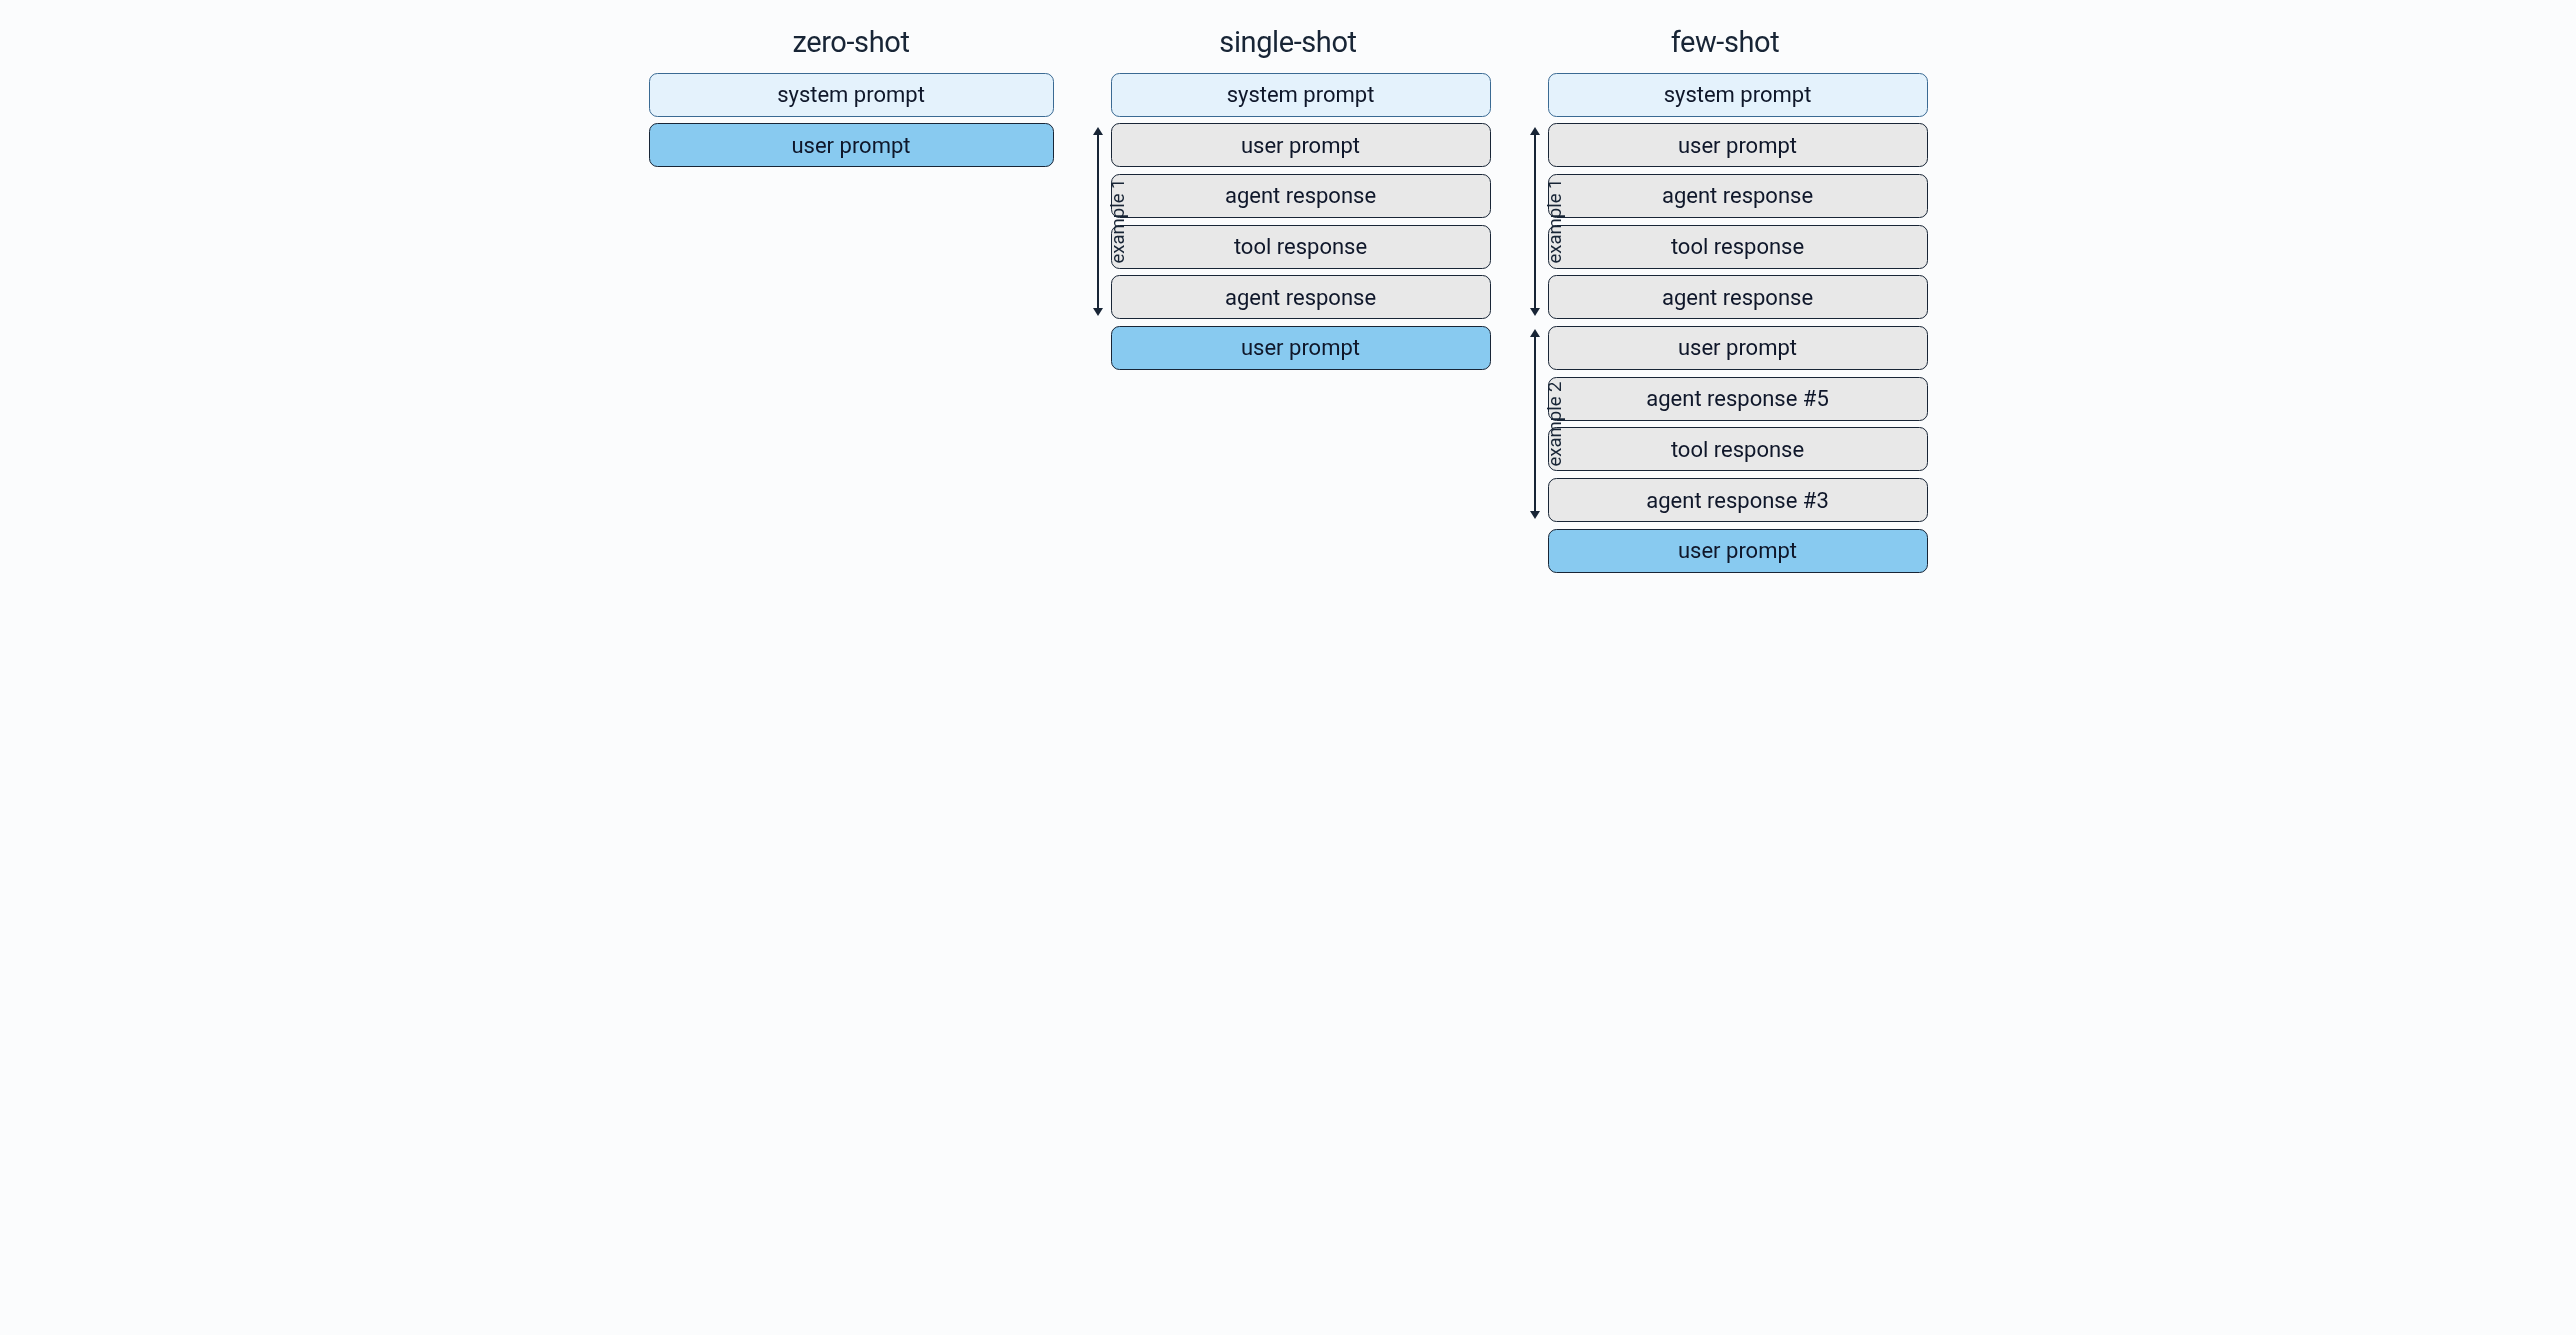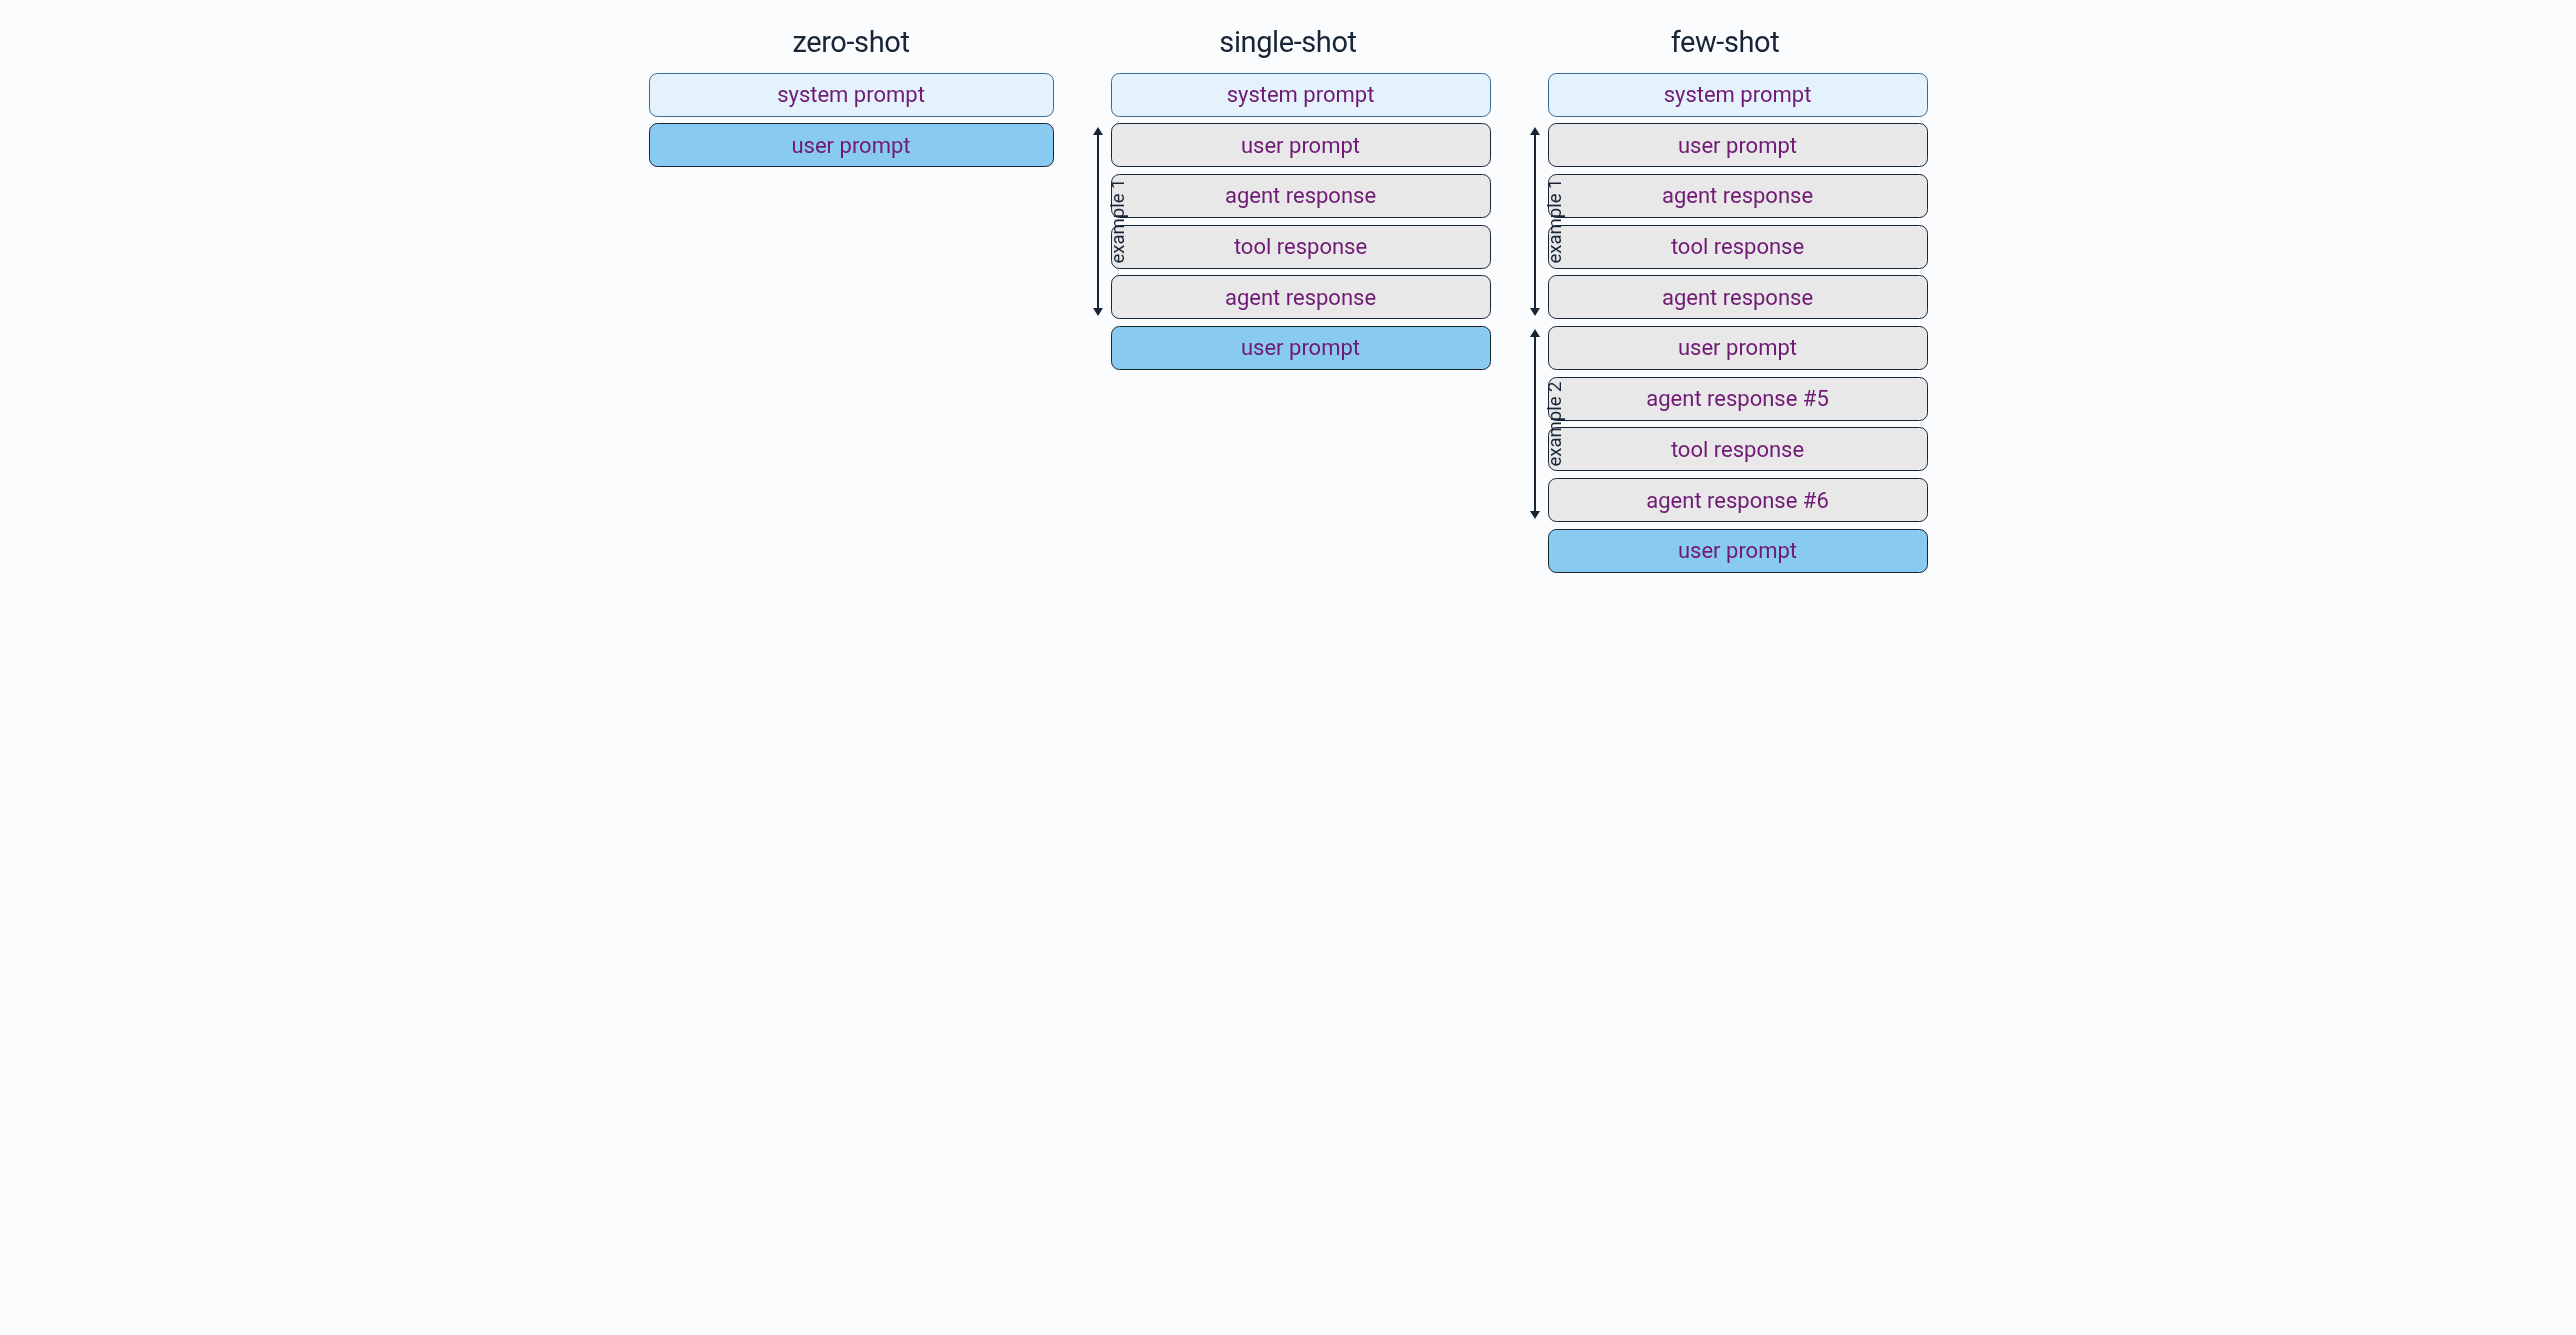--- a/index.html
+++ b/index.html
@@ -90,21 +90,21 @@
   }
   .box {
     border: 1.7px solid #182536;
     border-radius: 8.4px;
     height: 44px;
     display: flex;
     align-items: center;
     justify-content: center;
     font-size: 22px;
     font-weight: 400;
-    color: #701a75;
+    color: #0f172a;
     width: 100%;
   }
   .box.system { background: #e4f2fc; border-color: #3a6a93; }
   .box.gray   { background: #e8e8e8; border-color: #182536; }
   .box.active { background: #88caf0; border-color: #182536; }
   .no-bracket .boxes { margin-left: 0; }
 </style>
 </head>
 <body>
 
@@ -197,21 +197,21 @@
             <div class="line"></div>
             <span class="vlabel">example 2</span>
             <div class="line"></div>
             <div class="arrowhead down"></div>
           </div>
         </div>
         <div class="boxes">
           <div class="box gray">user prompt</div>
           <div class="box gray">agent response #5</div>
           <div class="box gray">tool response</div>
-          <div class="box gray">agent response #6</div>
+          <div class="box gray">agent response #3</div>
         </div>
       </div>
 
       <div class="row">
         <div class="bracket-slot"></div>
         <div class="boxes">
           <div class="box active">user prompt</div>
         </div>
       </div>
 

